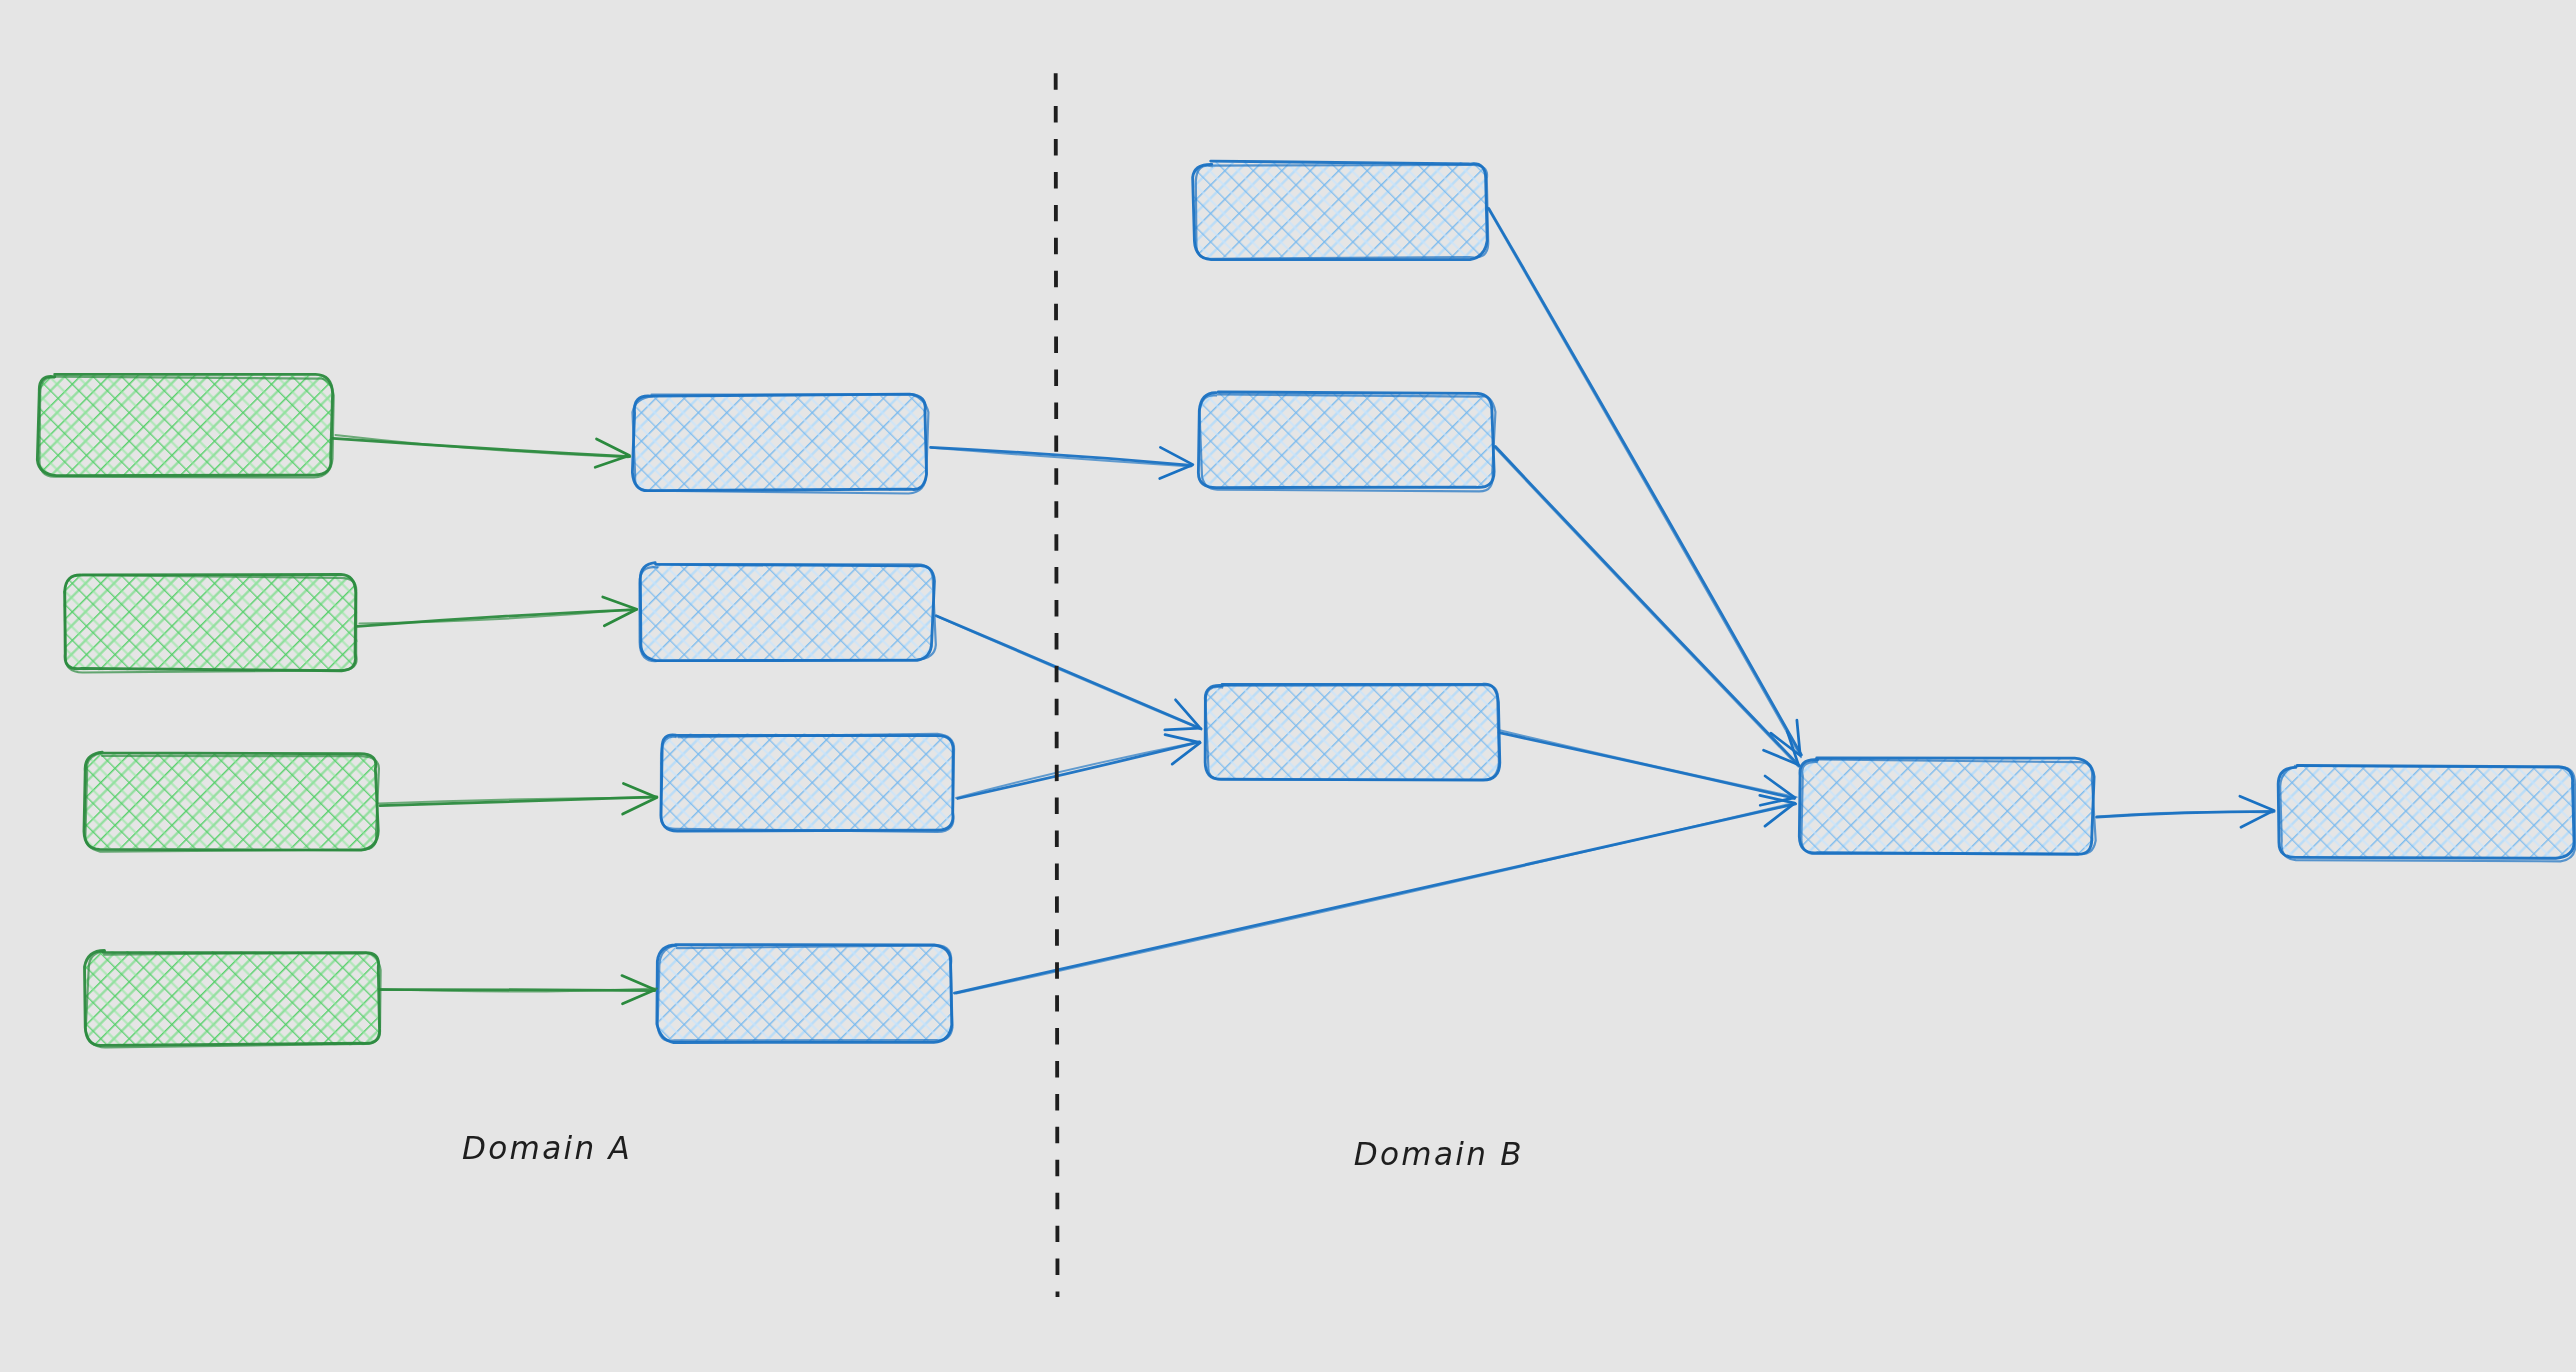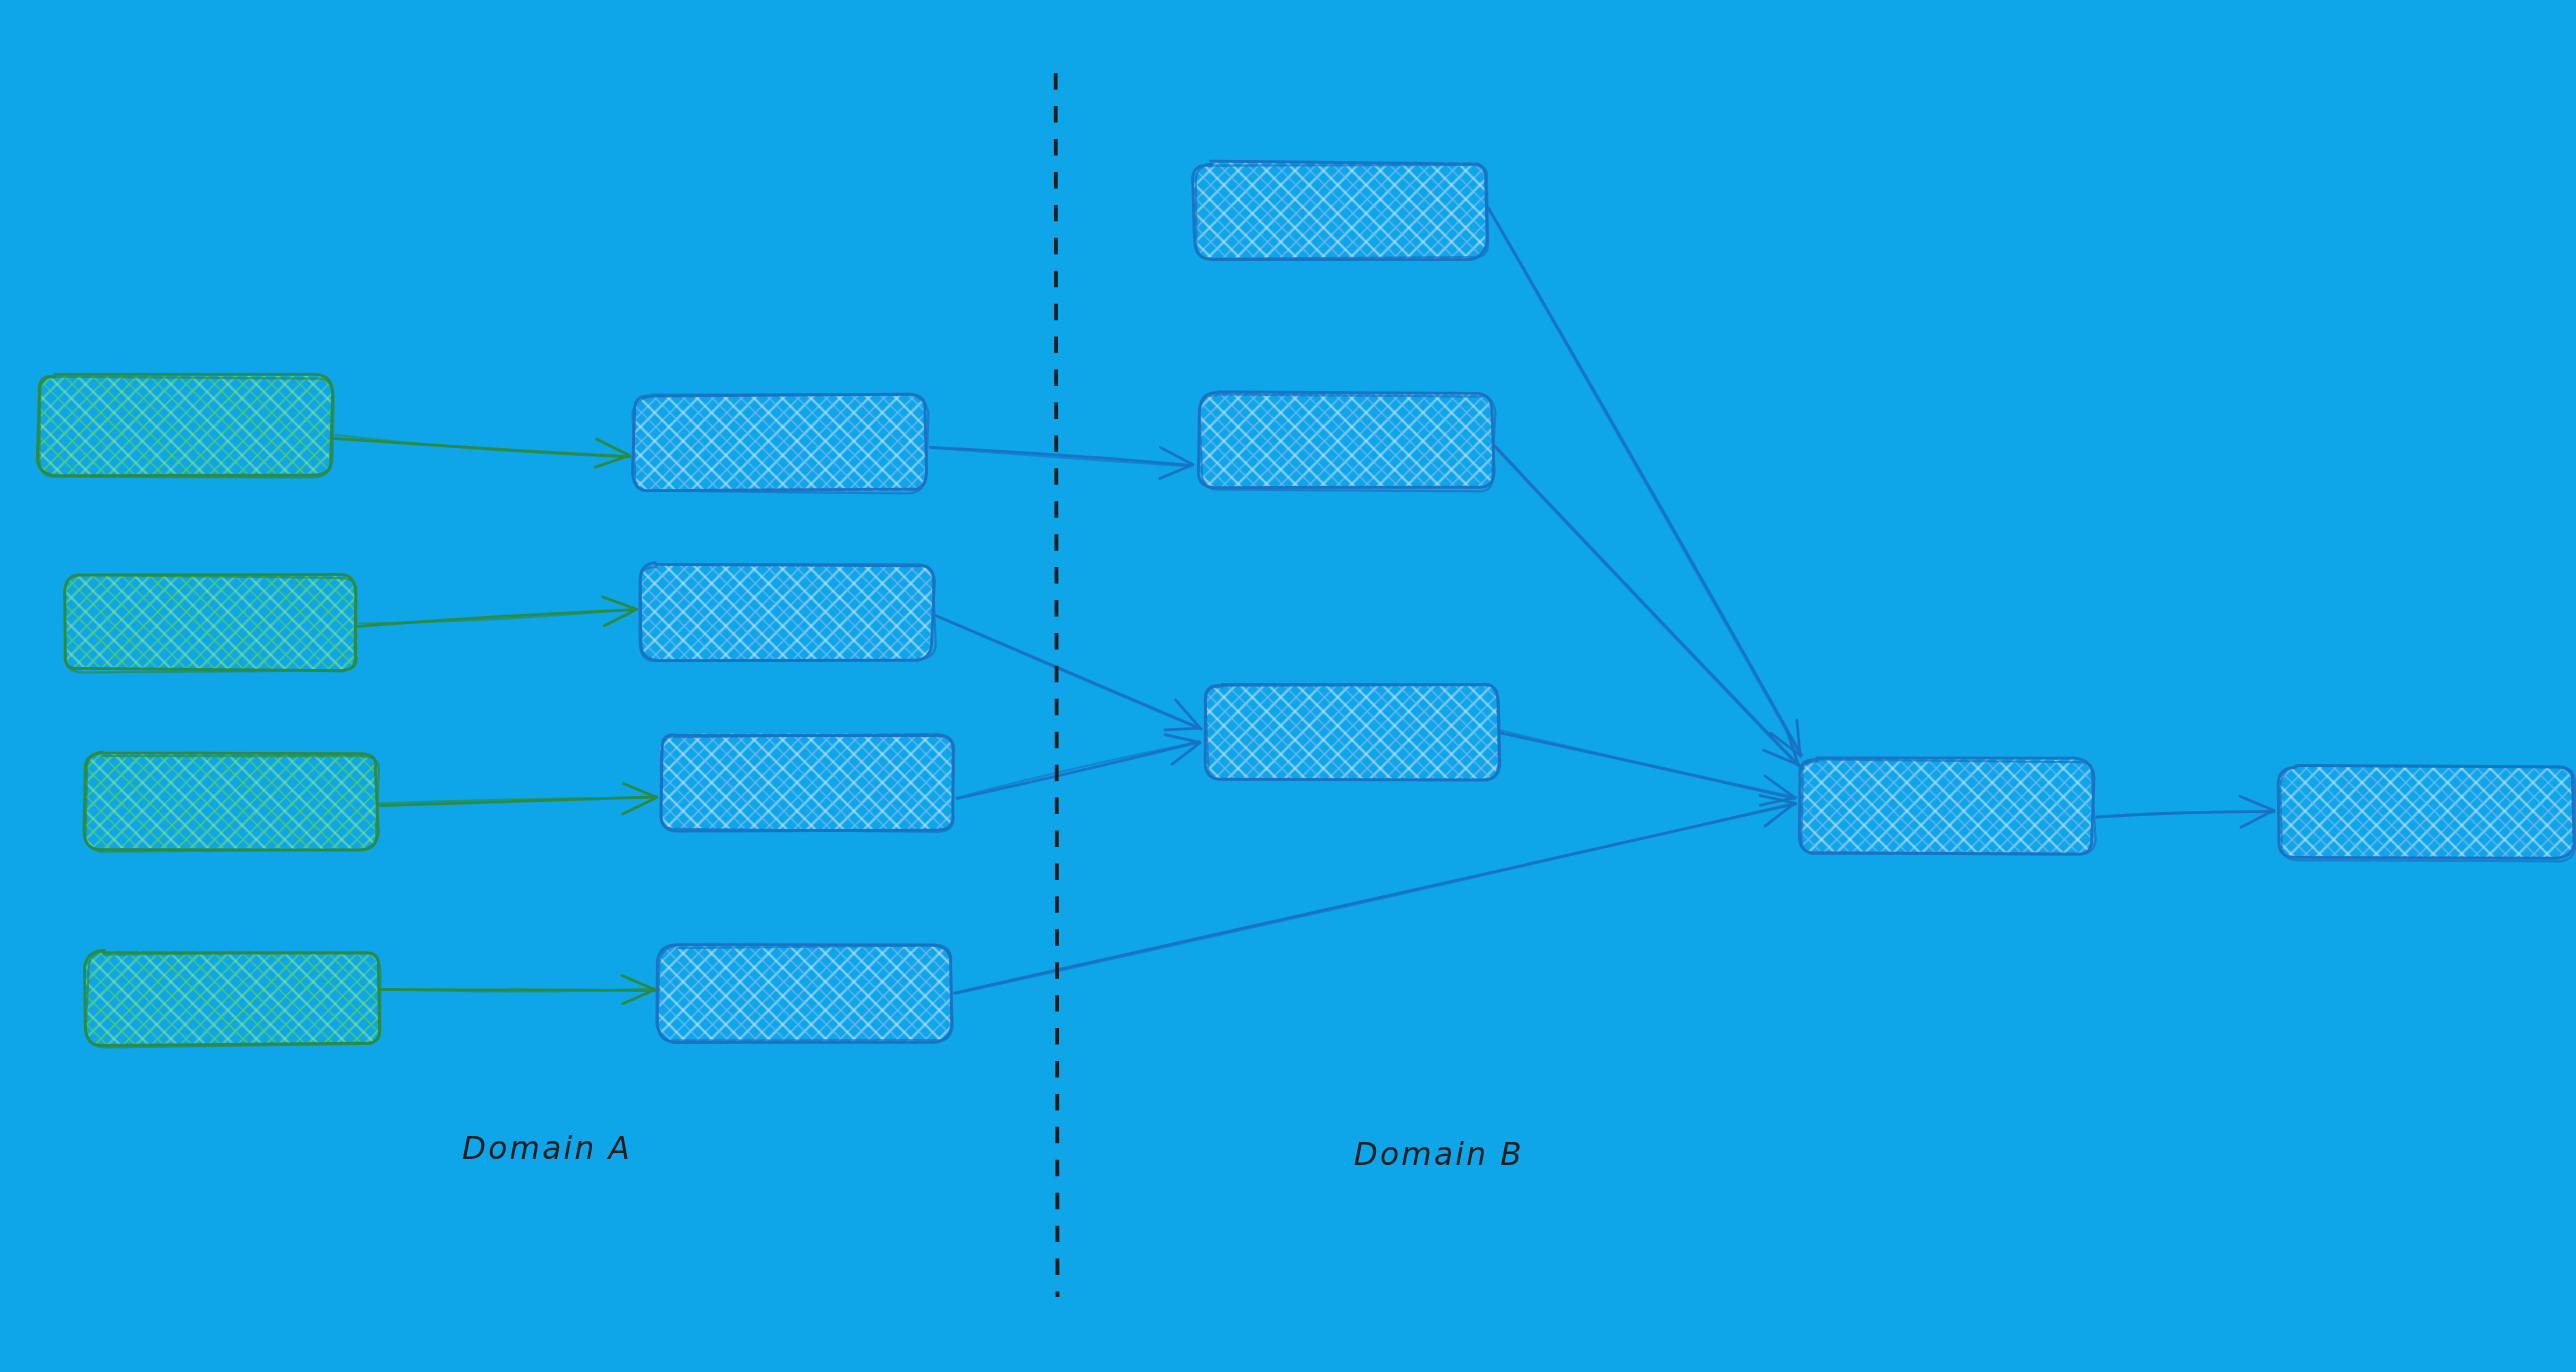--- a/index.html
+++ b/index.html
@@ -11,21 +11,21 @@
   body {
     width: 2576px;
     height: 1372px;
     overflow: hidden;
     font-family: "DejaVu Sans", sans-serif;
   }
   #canvas-root {
     position: relative;
     width: 2576px;
     height: 1372px;
-    background: #0ea5e9;
+    background: #e5e5e5;
     text-align: right;
   }
   #diagram-svg {
     position: absolute;
     left: 0;
     top: 0;
     width: 2576px;
     height: 1372px;
     display: block;
   }

